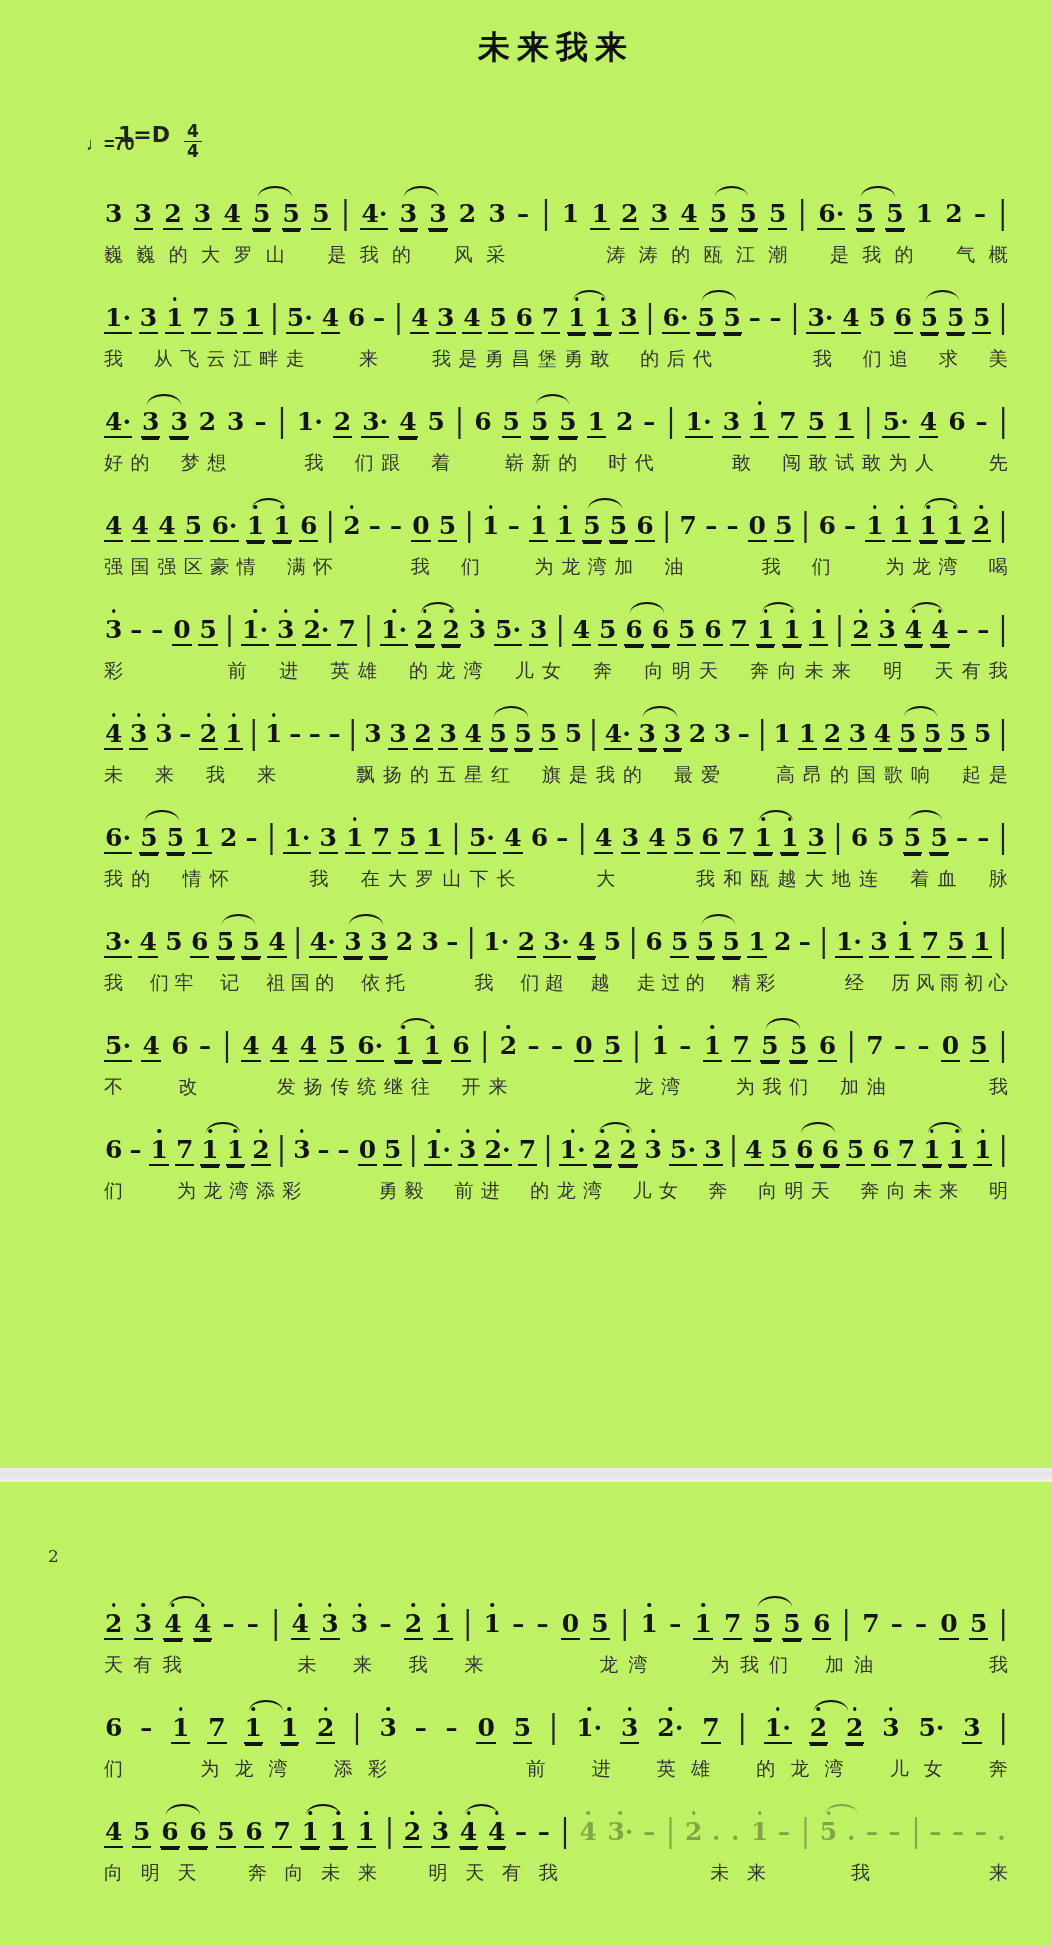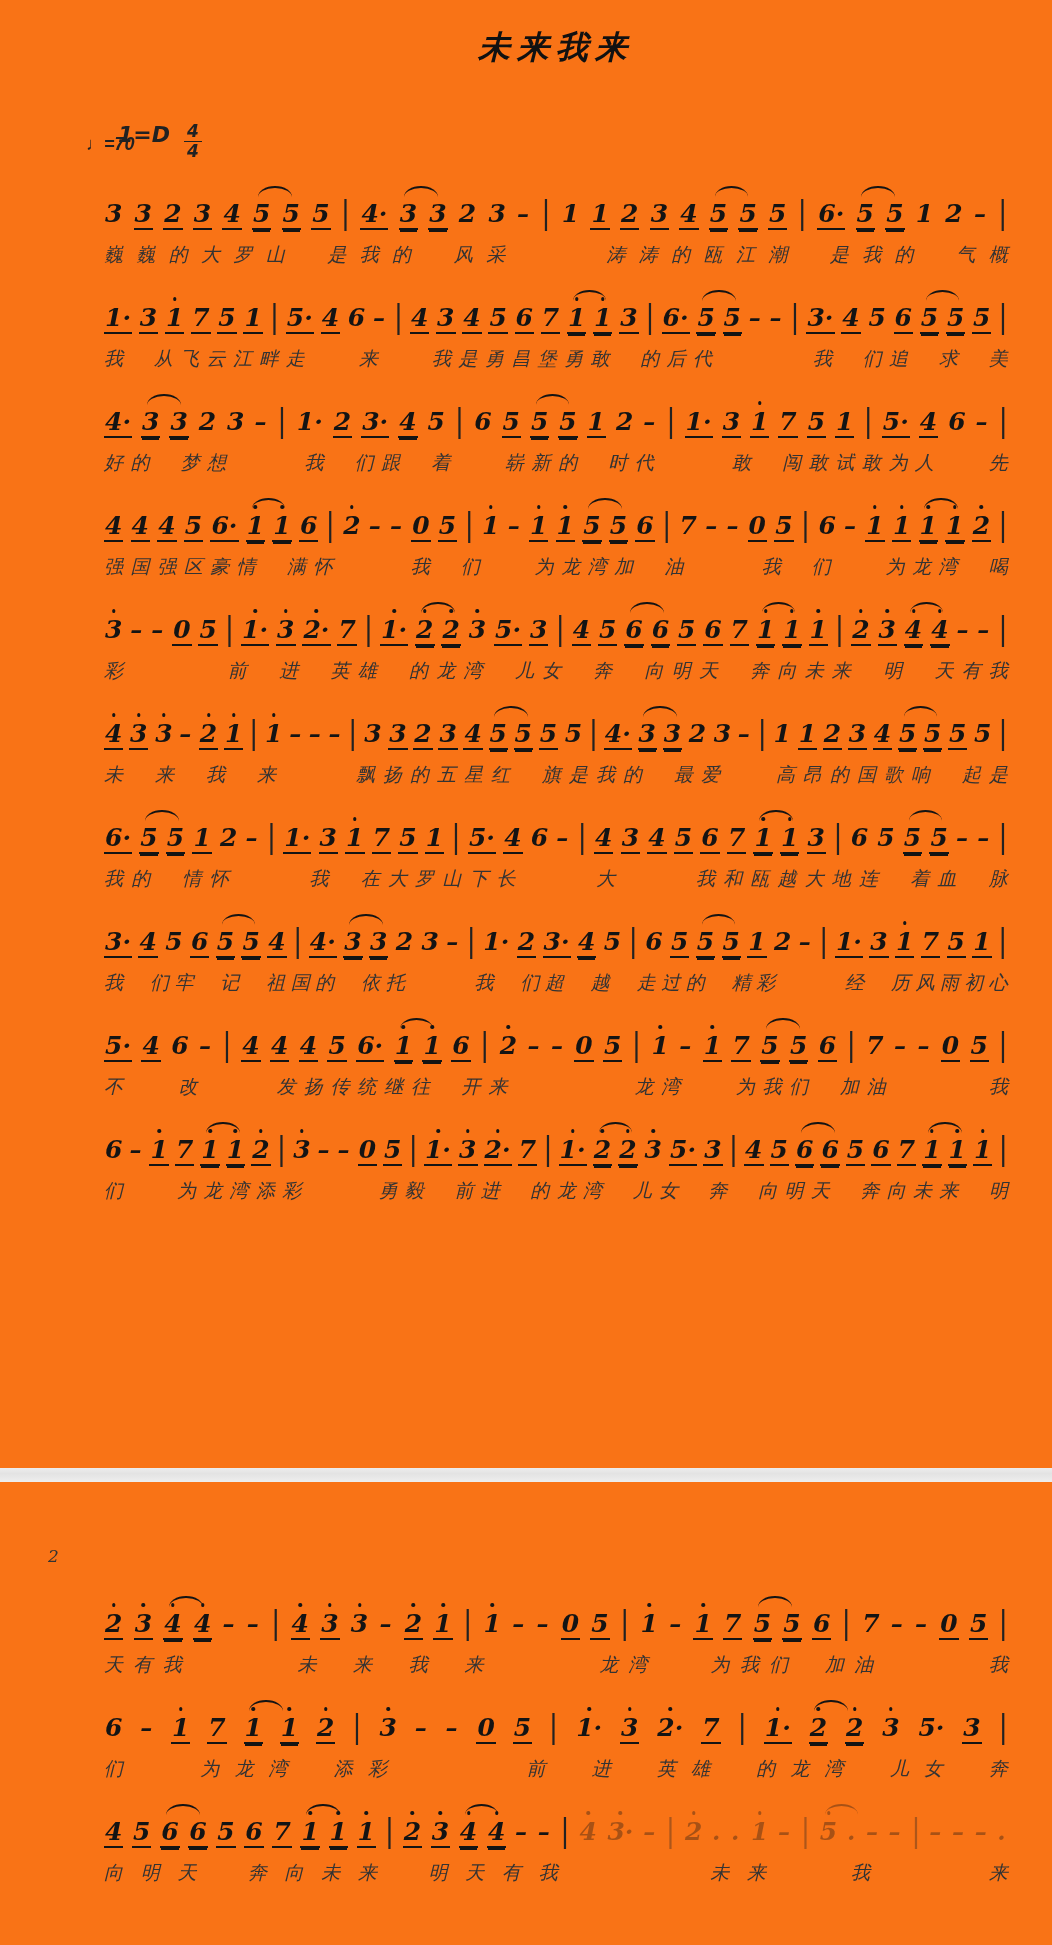--- a/index.html
+++ b/index.html
@@ -2,21 +2,21 @@
 <html><head>
 <meta charset="utf-8">
 <style>
   html,body{margin:0;padding:0;}
   body{
     width:1052px;height:1945px;overflow:hidden;
     background:#f4f4f4;
     font-family:"Liberation Sans","DejaVu Sans",sans-serif;
     color:#1c1c1c;
   }
-  .page{background:#f97316;width:1052px;box-sizing:border-box;position:relative;overflow:hidden;font-style:italic;}
+  .page{background:#bef264;width:1052px;box-sizing:border-box;position:relative;overflow:hidden;}
   .page1{height:1468px;padding:22px 44px 0 104px;}
   .page2{height:463px;padding:0 44px 0 104px;}
   .separator{height:14px;width:1052px;background:linear-gradient(#ededed,#e3e3e3 40%,#eeeeee);}
 
   .title{
     text-align:center;margin:4px 0 0 0;
     font-family:"DejaVu Serif","Liberation Serif",serif;
     font-size:32px;font-weight:600;letter-spacing:7px;color:#111;
   }
   .keyblock{margin-top:52px;height:58px;position:relative;}

